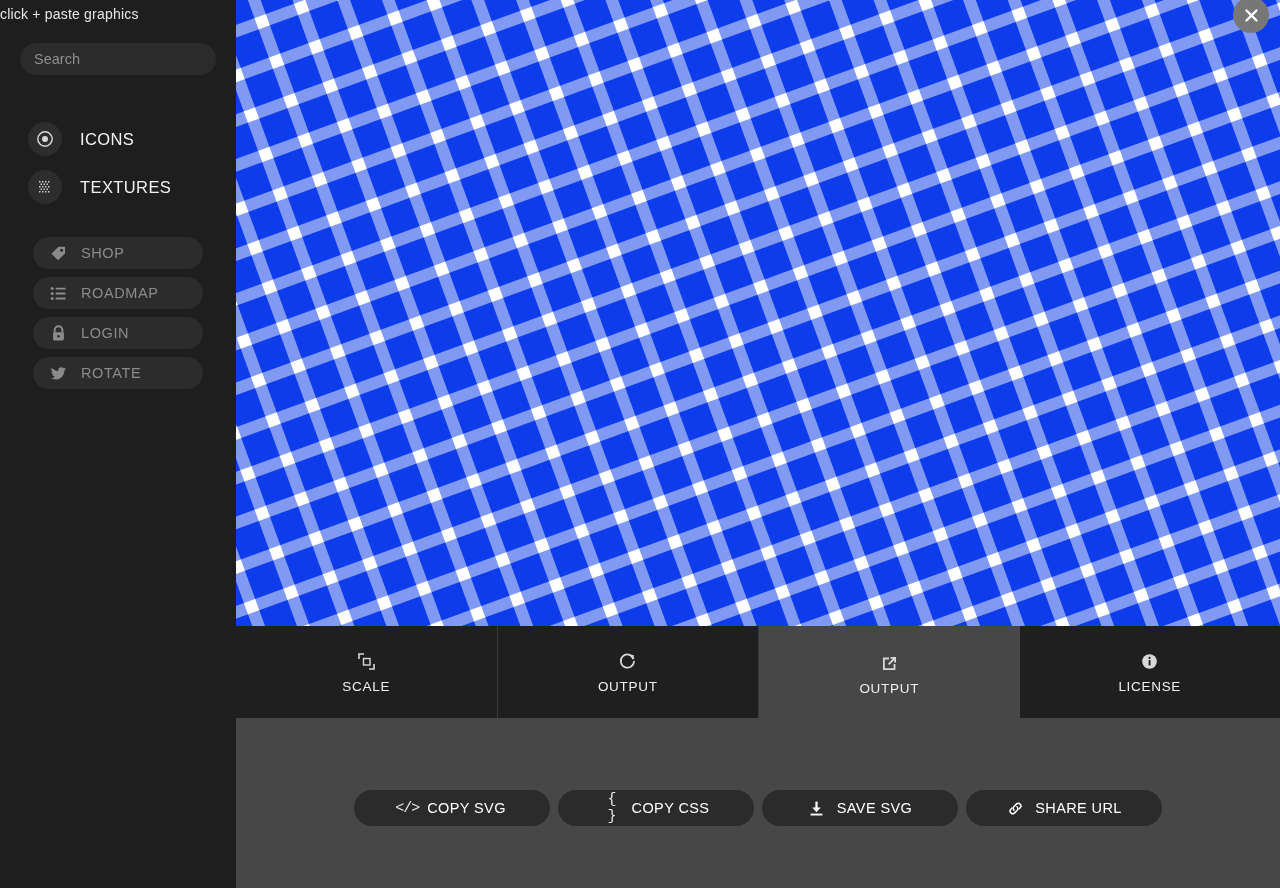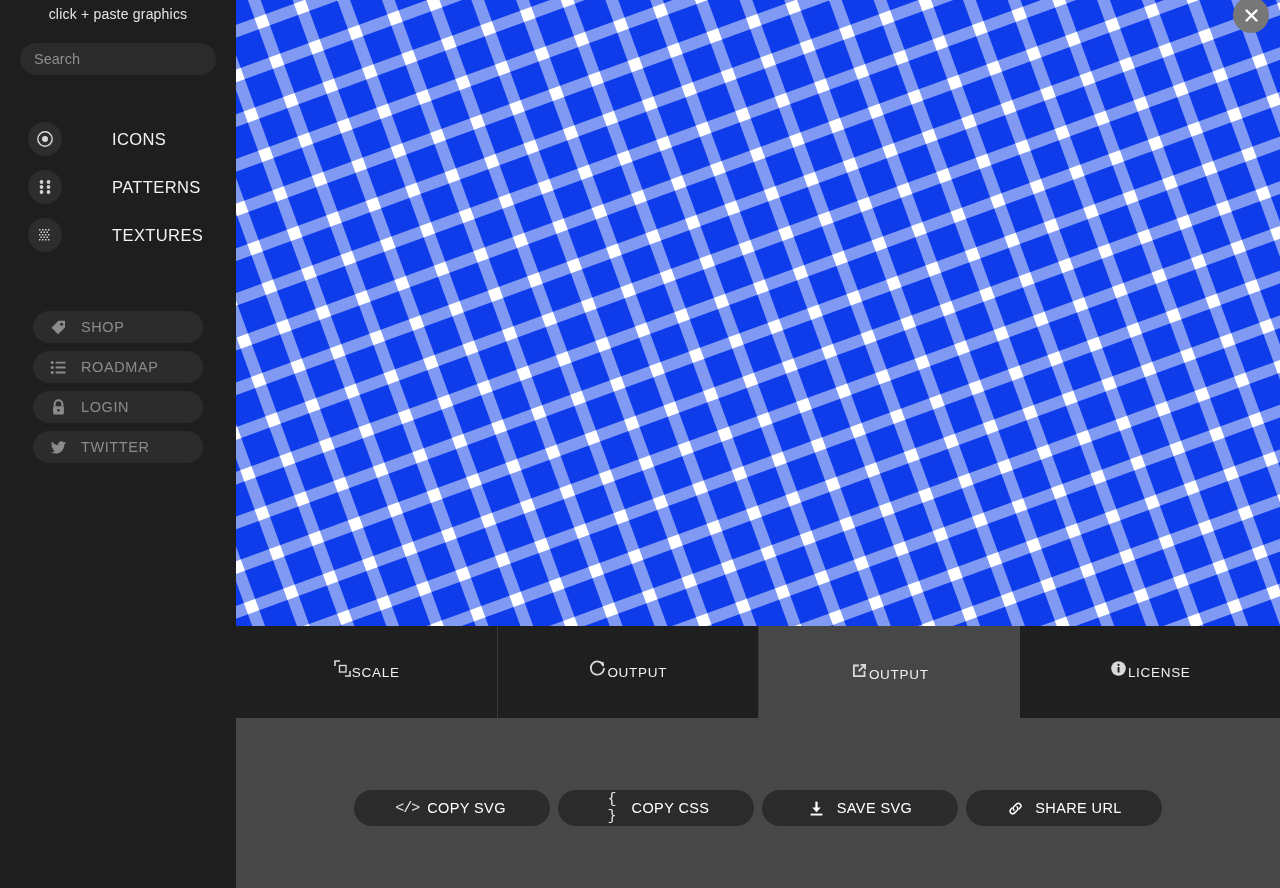--- a/index.html
+++ b/index.html
@@ -21,21 +21,20 @@
   .logo {
     text-align:center;
     color:#ffffff;
     font-size:40px;
     letter-spacing:2px;
     font-weight:400;
     margin-top:18px;
     line-height:46px;
   }
   .tagline {
-    text-align:center;
     color:#e6e6e6;
     font-size:14px;
     margin-top:6px;
     letter-spacing:.2px;
   }
   .search-wrap {
     margin:21px auto 0 auto;
     width:196px; height:32px;
     background:#2b2b2b;
     border-radius:16px;
@@ -54,36 +53,35 @@
   }
   .search-input::placeholder { color:#8f8f8f; opacity:1; }
   .search-icon { width:16px; height:16px; flex:0 0 16px; }
 
   .nav-main { margin-top:40px; }
   .nav-row {
     display:flex; align-items:center;
     height:48px;
     padding-left:28px;
     cursor:pointer;
-    gap:32px;
   }
   .nav-badge {
     width:34px; height:34px; border-radius:50%;
     background:#2d2d2d;
     display:flex; align-items:center; justify-content:center;
     flex:0 0 34px;
   }
   .nav-label {
     margin-left:18px;
     color:#f2f2f2;
     font-size:16.5px;
     letter-spacing:.4px;
   }
 
-  .nav-secondary { margin-top:52px; }
+  .nav-secondary { margin-top:26px; }
   .pill {
     width:170px; height:32px;
     margin:0 auto 8px auto;
     background:#2c2c2c;
     border-radius:16px;
     display:flex; align-items:center;
     padding-left:16px;
     cursor:pointer;
   }
   .pill-icon { width:18px; height:18px; flex:0 0 18px; display:flex; align-items:center; justify-content:center; }
@@ -130,21 +128,21 @@
   .tabs {
     position:absolute; left:0; top:626px;
     width:1044px; height:96px;
     display:flex;
   }
   .tab {
     flex:1 1 0;
     background:#1f1f1f;
     border-right:1px solid #3a3a3a;
     height:92px;
-    display:flex; flex-direction:row;
+    display:flex; flex-direction:column;
     align-items:center; justify-content:center;
     cursor:pointer;
     position:relative;
   }
   .tab:last-child { border-right:none; }
   .tab.active {
     background:#474747;
     height:96px;
     border-right:none;
   }
@@ -212,35 +210,20 @@
       <div class="nav-row">
         <span class="nav-badge">
           <svg width="20" height="20" viewBox="0 0 20 20">
             <circle cx="10" cy="10" r="7.2" fill="none" stroke="#d8d8d8" stroke-width="1.4"></circle>
             <circle cx="10" cy="10" r="3" fill="#d8d8d8"></circle>
           </svg>
         </span>
         <span class="nav-label">ICONS</span>
       </div>
 
-      <div class="nav-row">
-        <span class="nav-badge">
-          <svg width="20" height="20" viewBox="0 0 20 20">
-            <g fill="#d2d2d2">
-              <circle cx="6.5" cy="5" r="1.9"></circle>
-                <circle cx="13.5" cy="5" r="1.9"></circle>
-              <circle cx="6.5" cy="10" r="1.9"></circle>
-                <circle cx="13.5" cy="10" r="1.9"></circle>
-              <circle cx="6.5" cy="15" r="1.9"></circle>
-                <circle cx="13.5" cy="15" r="1.9"></circle>
-            </g>
-          </svg>
-        </span>
-        <span class="nav-label">PATTERNS</span>
-      </div>
 
       <div class="nav-row">
         <span class="nav-badge">
           <svg width="20" height="20" viewBox="0 0 20 20">
             <g fill="#cfcfcf">
               <rect x="4" y="4" width="1.5" height="1.5"></rect>
                 <rect x="7" y="4" width="1.5" height="1.5"></rect>
               <rect x="10" y="4" width="1.5" height="1.5"></rect>
                 <rect x="13" y="4" width="1.5" height="1.5"></rect>
               <rect x="5.5" y="6.5" width="1.5" height="1.5"></rect>
@@ -303,21 +286,21 @@
         <span class="pill-label">LOGIN</span>
       </div>
 
 
       <div class="pill">
         <span class="pill-icon">
           <svg width="17" height="17" viewBox="0 0 17 17">
             <path d="M16 3.6 c-.6.3-1.2.4-1.8.5 .6-.4 1.1-1 1.3-1.7 -.6.4-1.3.6-2 .8 -.6-.6-1.4-1-2.3-1 -1.7 0-3.1 1.4-3.1 3.1 0 .24.03.48.08.7 -2.6-.13-4.9-1.38-6.4-3.27 -.27.46-.42 1-.42 1.57 0 1.08.55 2.03 1.38 2.59 -.5-.02-.98-.16-1.4-.39v.04c0 1.5 1.07 2.76 2.5 3.05 -.26.07-.54.11-.82.11 -.2 0-.4-.02-.58-.06 .4 1.24 1.55 2.14 2.9 2.17 -1.07.83-2.4 1.33-3.86 1.33 -.25 0-.5-.015-.74-.044 1.38.88 3.01 1.4 4.77 1.4 5.72 0 8.85-4.74 8.85-8.85l-.01-.4c.6-.44 1.13-.99 1.55-1.62Z" fill="#8b8b8b"></path>
           </svg>
         </span>
-        <span class="pill-label">TWITTER</span>
+        <span class="pill-label">ROTATE</span>
       </div>
     </nav>
   </aside>
 
   <section class="main">
 
     <div class="preview">
       <div class="plaid">
         <svg width="1900" height="1500" viewBox="0 0 1900 1500" preserveAspectRatio="none">
           <defs>

